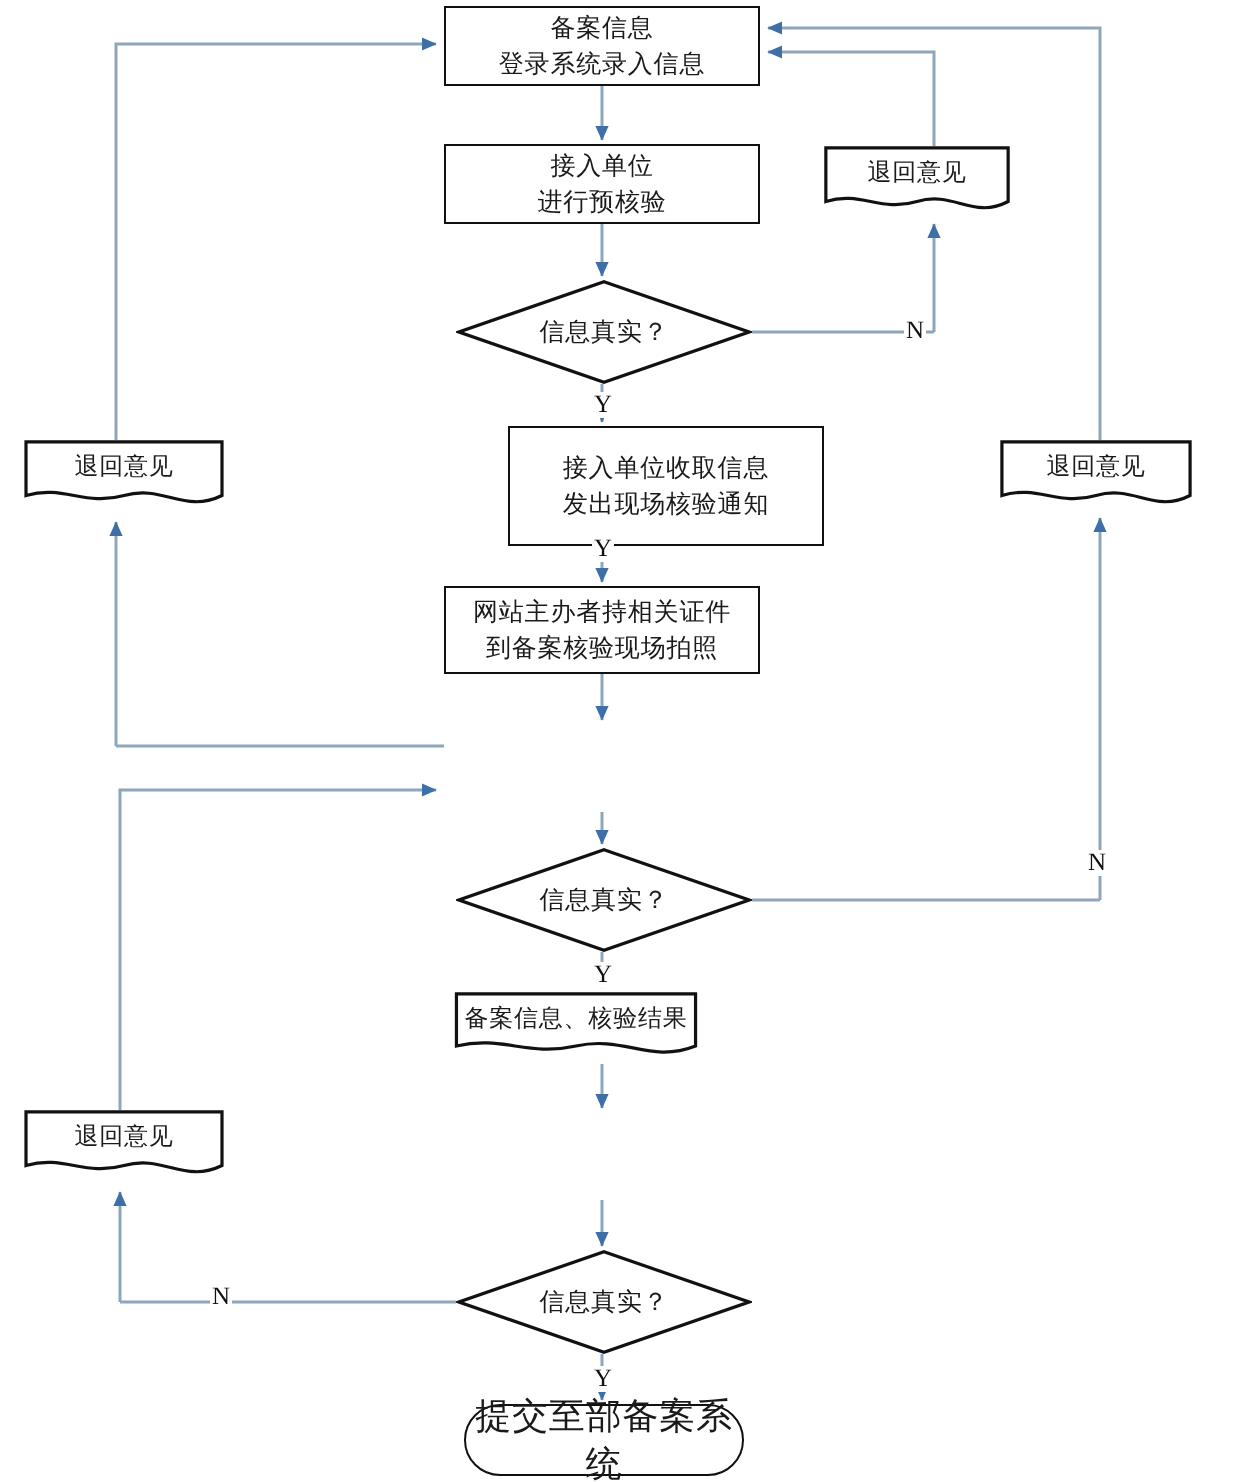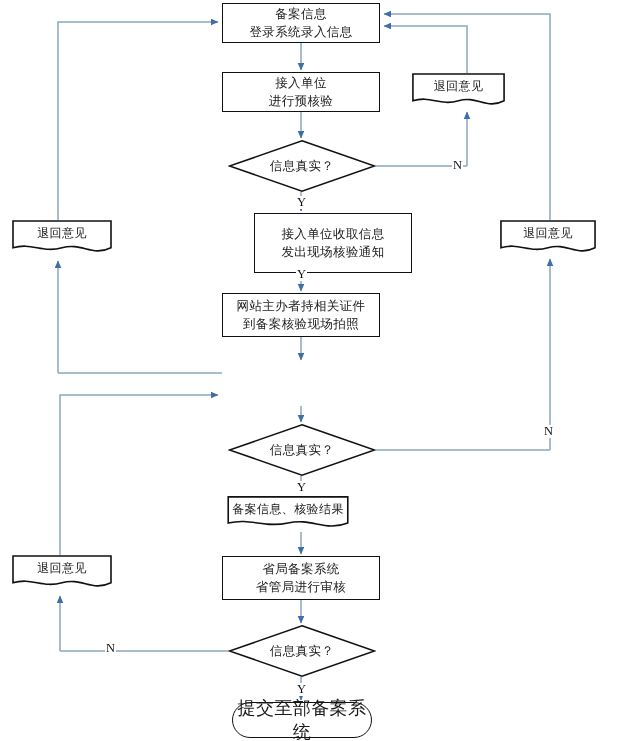--- a/index.html
+++ b/index.html
@@ -193,26 +193,20 @@
     <span>信息真实？</span>
   </div>
 
   <div class="node doc" style="left: 227px; top: 496px; width: 122px; height: 36px;">
     <svg class="doc-svg" viewBox="0 0 100 40" preserveAspectRatio="none">
       <path d="M1,1 L99,1 L99,30 C80,40 70,24 50,30 C30,36 20,24 1,30 Z" fill="#ffffff" stroke="#111111" stroke-width="1.6" vector-effect="non-scaling-stroke"></path>
     </svg>
     <span>备案信息、核验结果</span>
   </div>
 
-  <div class="node proc" style="left: 222px; top: 556px; width: 158px; height: 44px;">
-    <div>
-        <span class="ln1">省局备案系统</span>
-        <span class="ln1">省管局进行审核</span>
-      </div>
-  </div>
 
   <div class="node doc" style="left: 12px; top: 555px; width: 100px; height: 37px;">
     <svg class="doc-svg" viewBox="0 0 100 40" preserveAspectRatio="none">
       <path d="M1,1 L99,1 L99,30 C80,40 70,24 50,30 C30,36 20,24 1,30 Z" fill="#ffffff" stroke="#111111" stroke-width="1.6" vector-effect="non-scaling-stroke"></path>
     </svg>
     <span>退回意见</span>
   </div>
 
   <div class="node diamond" style="left: 228px; top: 625px; width: 148px; height: 52px;">
     <svg class="dia-svg" viewBox="0 0 100 60" preserveAspectRatio="none">

